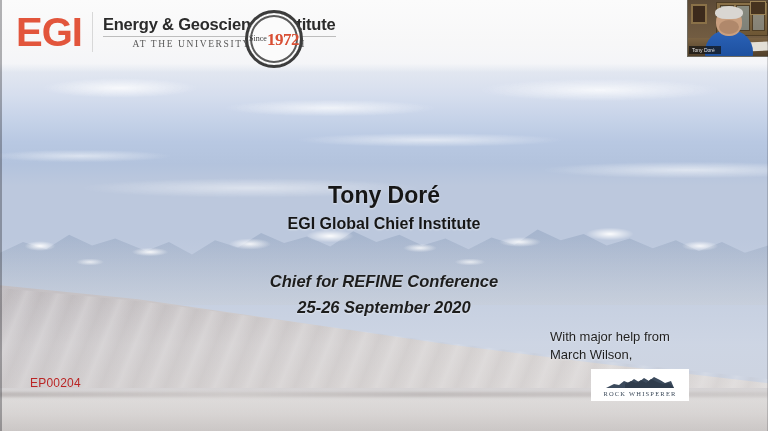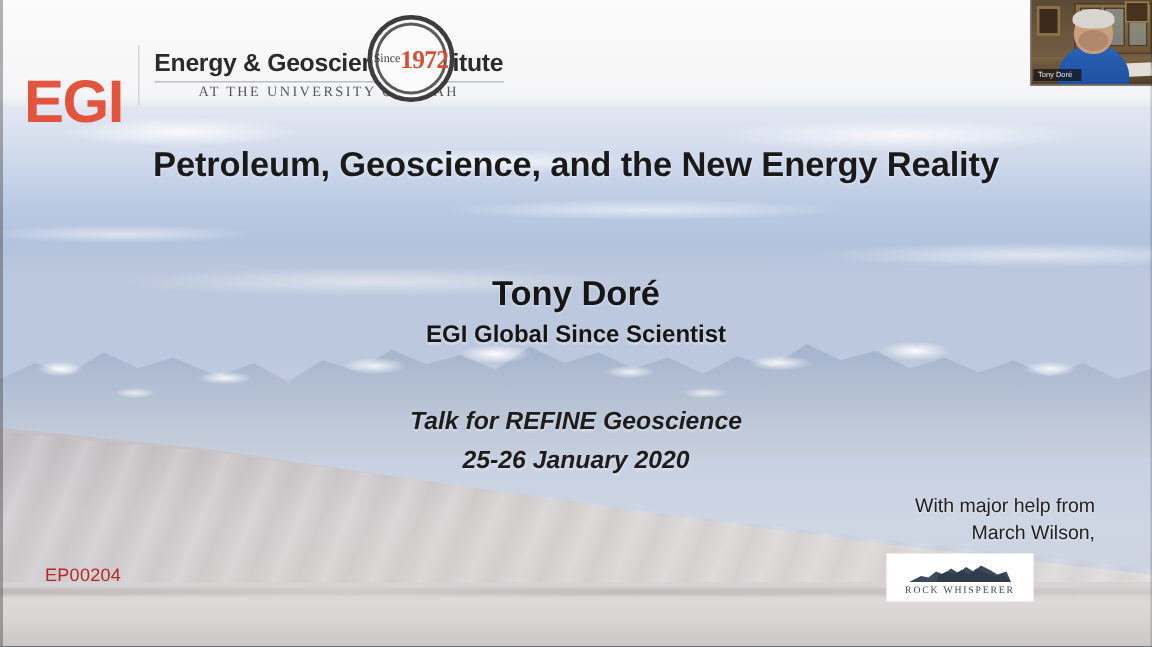--- a/index.html
+++ b/index.html
@@ -131,21 +131,20 @@
   }
   .egi-logo { position: absolute; left: 16px; top: 12px; display: flex; align-items: center; }
   .egi-mark {
     font-family: "Liberation Sans", sans-serif;
     font-weight: 700;
     font-size: 40px;
     letter-spacing: -1px;
     color: #e2553c;
     line-height: 1;
     padding-right: 8px;
-    margin-top: 36px;
   }
   .egi-divider { width: 1px; height: 40px; background: #d8d8d8; margin: 0 10px 0 2px; }
   .egi-words { display: flex; flex-direction: column; justify-content: center; }
   .egi-name {
     font-family: "Liberation Sans", sans-serif;
     font-weight: 700;
     font-size: 16.5px;
     color: #2b2b2b;
     letter-spacing: -.2px;
     line-height: 1.1;
@@ -219,21 +218,21 @@
     font-size: 16.5px;
     color: #1d1d1d;
     text-shadow: 0 1px 2px rgba(255,255,255,.45);
   }
   .event-name { top: 272px; }
   .event-date { top: 298px; }
 
   
   .credit {
     position: absolute; right: 38px; top: 328px;
-    width: 180px; text-align: right;
+    width: 180px; text-align: left;
   }
   .credit-line {
     font-family: "Liberation Sans", sans-serif;
     font-size: 13px;
     color: #1f1f1f;
     line-height: 1.35;
     text-shadow: 0 1px 2px rgba(255,255,255,.5);
   }
   .rw-logo {
     margin: 6px auto 0;
@@ -357,25 +356,24 @@
         <div class="egi-sub">AT THE UNIVERSITY OF UTAH</div>
       </div>
     </div>
 
     <div class="seal">
       <div class="seal-since">Since</div>
       <div class="seal-year">1972</div>
     </div>
   </div>
 
-  <div class="slide-title">Petroleum, Geoscience, and the New Energy Reality</div>
   <div class="speaker-name">Tony Doré</div>
-  <div class="speaker-role">EGI Global Since Scientist</div>
-  <div class="event-line event-name">Talk for REFINE Geoscience</div>
-  <div class="event-line event-date">25-26 January 2020</div>
+  <div class="speaker-role">EGI Global Chief Institute</div>
+  <div class="event-line event-name">Chief for REFINE Conference</div>
+  <div class="event-line event-date">25-26 September 2020</div>
 
   <div class="credit">
     <div class="credit-line">With major help from</div>
     <div class="credit-line">March Wilson,</div>
     <div class="rw-logo">
       <svg class="rw-mountain" viewBox="0 0 70 14">
         <path d="M1 13 L9 9 L14 10 L19 6 L24 8 L29 4 L34 7 L39 3 L44 6 L49 2 L55 5 L60 8 L66 6 L69 13 Z" fill="#3b4a5c"></path>
         <path d="M20 9 L26 6 L31 8 L36 5 L41 8 L46 4 L52 7 L58 9 L64 8 L69 13 L20 13 Z" fill="#2f3c4c"></path>
       </svg>
       <div class="rw-word">ROCK WHISPERER</div>

